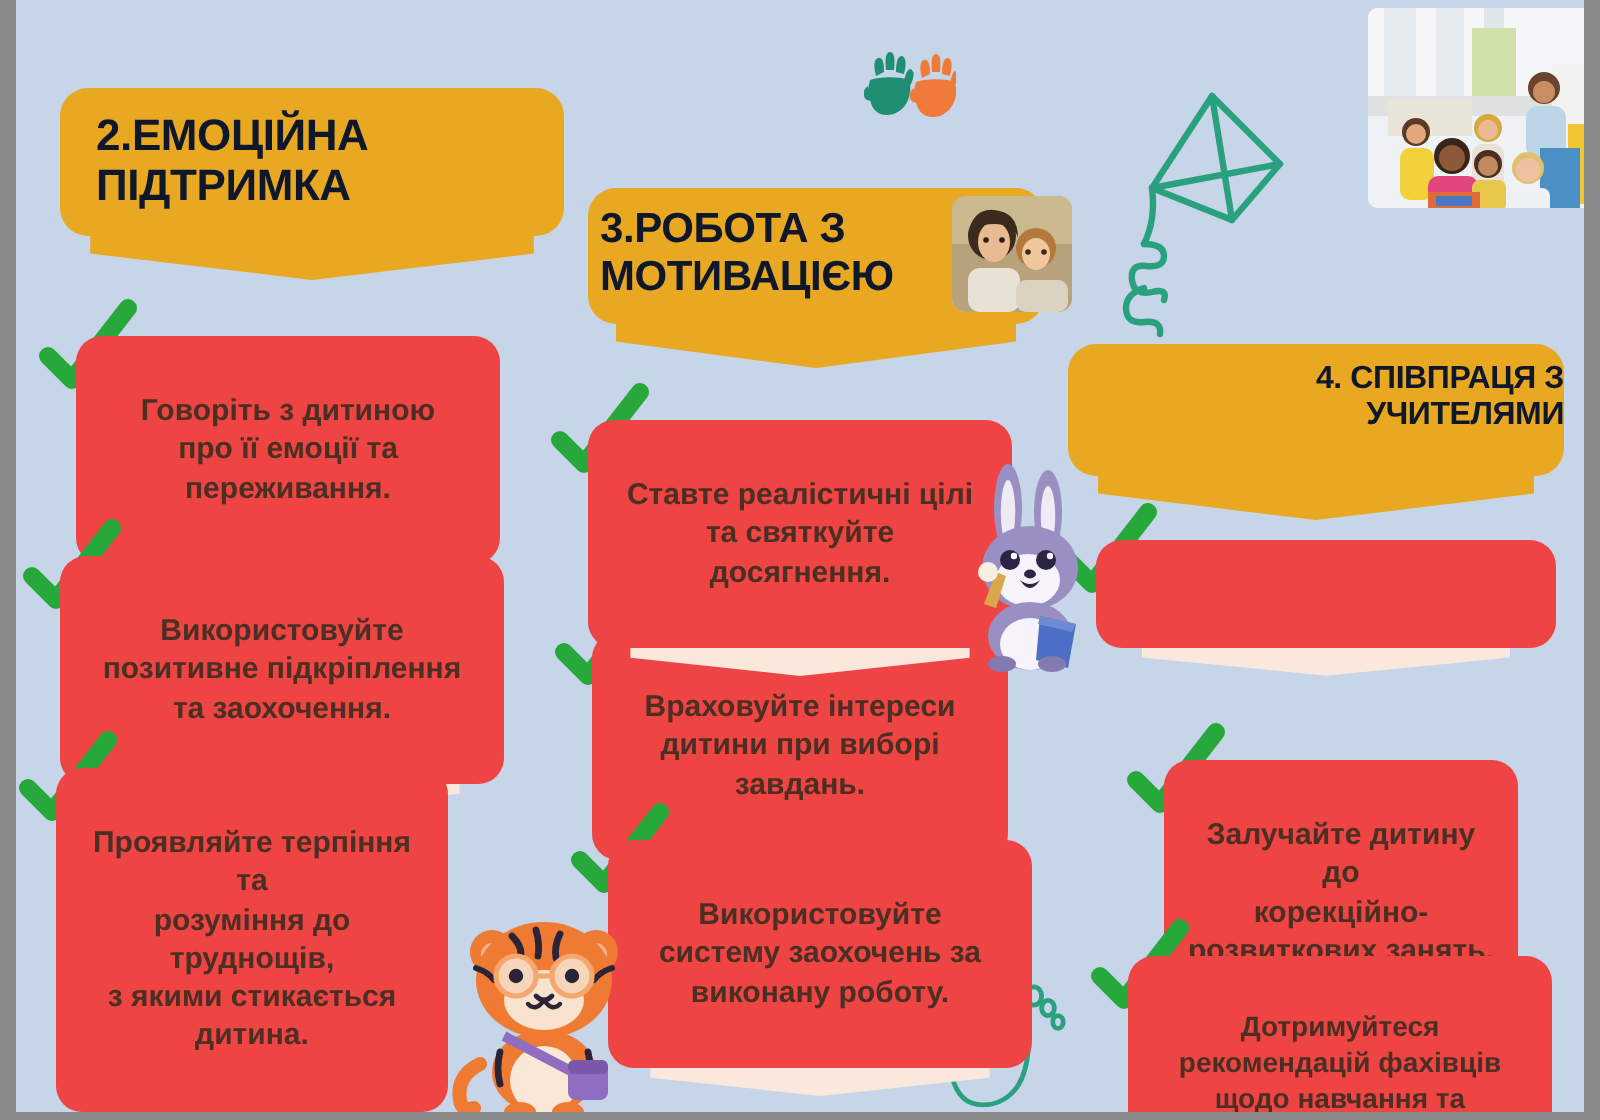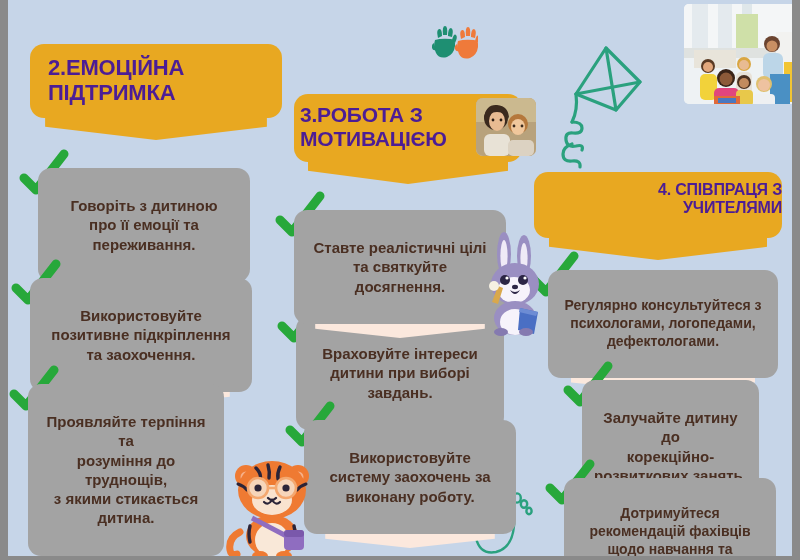--- a/index.html
+++ b/index.html
@@ -45,21 +45,21 @@
   .banner {
     position: absolute;
     background: #e8a821;
     border-radius: 14px;
     box-sizing: border-box;
   }
   .banner .banner-text {
     position: relative;
     z-index: 3;
     display: block;
-    color: #4c1d95;
+    color: #0f172a;
     font-weight: bold;
     line-height: 1.12;
     letter-spacing: -0.2px;
     white-space: pre-line;
   }
   
   .banner .tail {
     position: absolute;
     left: 6%;
     right: 6%;
@@ -98,21 +98,21 @@
     text-align: right;
   }
 
   
   .tip {
     position: absolute;
     box-sizing: border-box;
   }
   .tip .bubble {
     position: relative;
-    background: #a3a3a3;
+    background: #ef4444;
     border-radius: 13px;
     box-sizing: border-box;
     padding: 9px 12px 9px 12px;
     color: #4a2f22;
     font-weight: bold;
     font-size: 15px;
     line-height: 1.28;
     text-align: center;
     white-space: pre-line;
   }
@@ -430,23 +430,20 @@
 виконану роботу.</span>
       <span class="notch"></span>
     </div>
   </div>
 
   <div class="tip" id="tip-7">
     <svg class="check" viewBox="0 0 58 58">
       <path d="M10 32 L22 44 L50 8" stroke="#27a83a" stroke-width="9" fill="none" stroke-linecap="round" stroke-linejoin="round"></path>
     </svg>
     <div class="bubble">
-      <span>Регулярно консультуйтеся з
-психологами, логопедами,
-дефектологами.</span>
       <span class="notch"></span>
     </div>
   </div>
 
   <div class="tip" id="tip-8">
     <svg class="check" viewBox="0 0 58 58">
       <path d="M10 32 L22 44 L50 8" stroke="#27a83a" stroke-width="9" fill="none" stroke-linecap="round" stroke-linejoin="round"></path>
     </svg>
     <div class="bubble">
       <span>Залучайте дитину до

